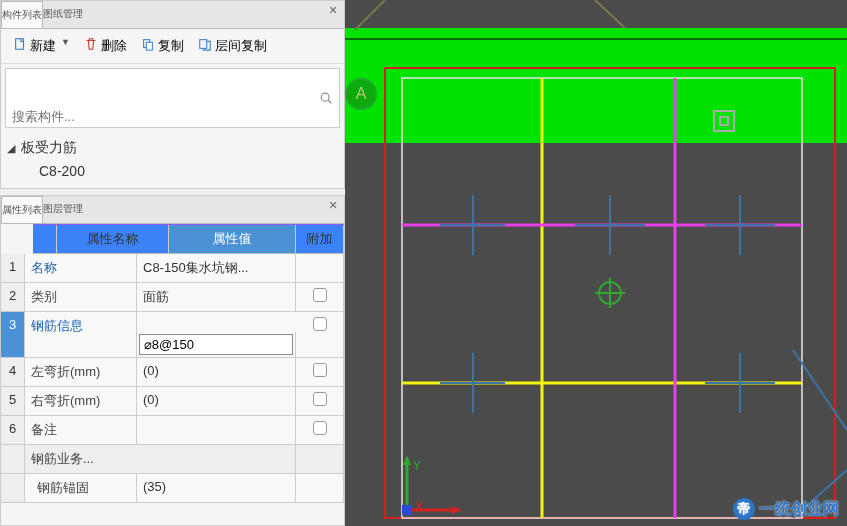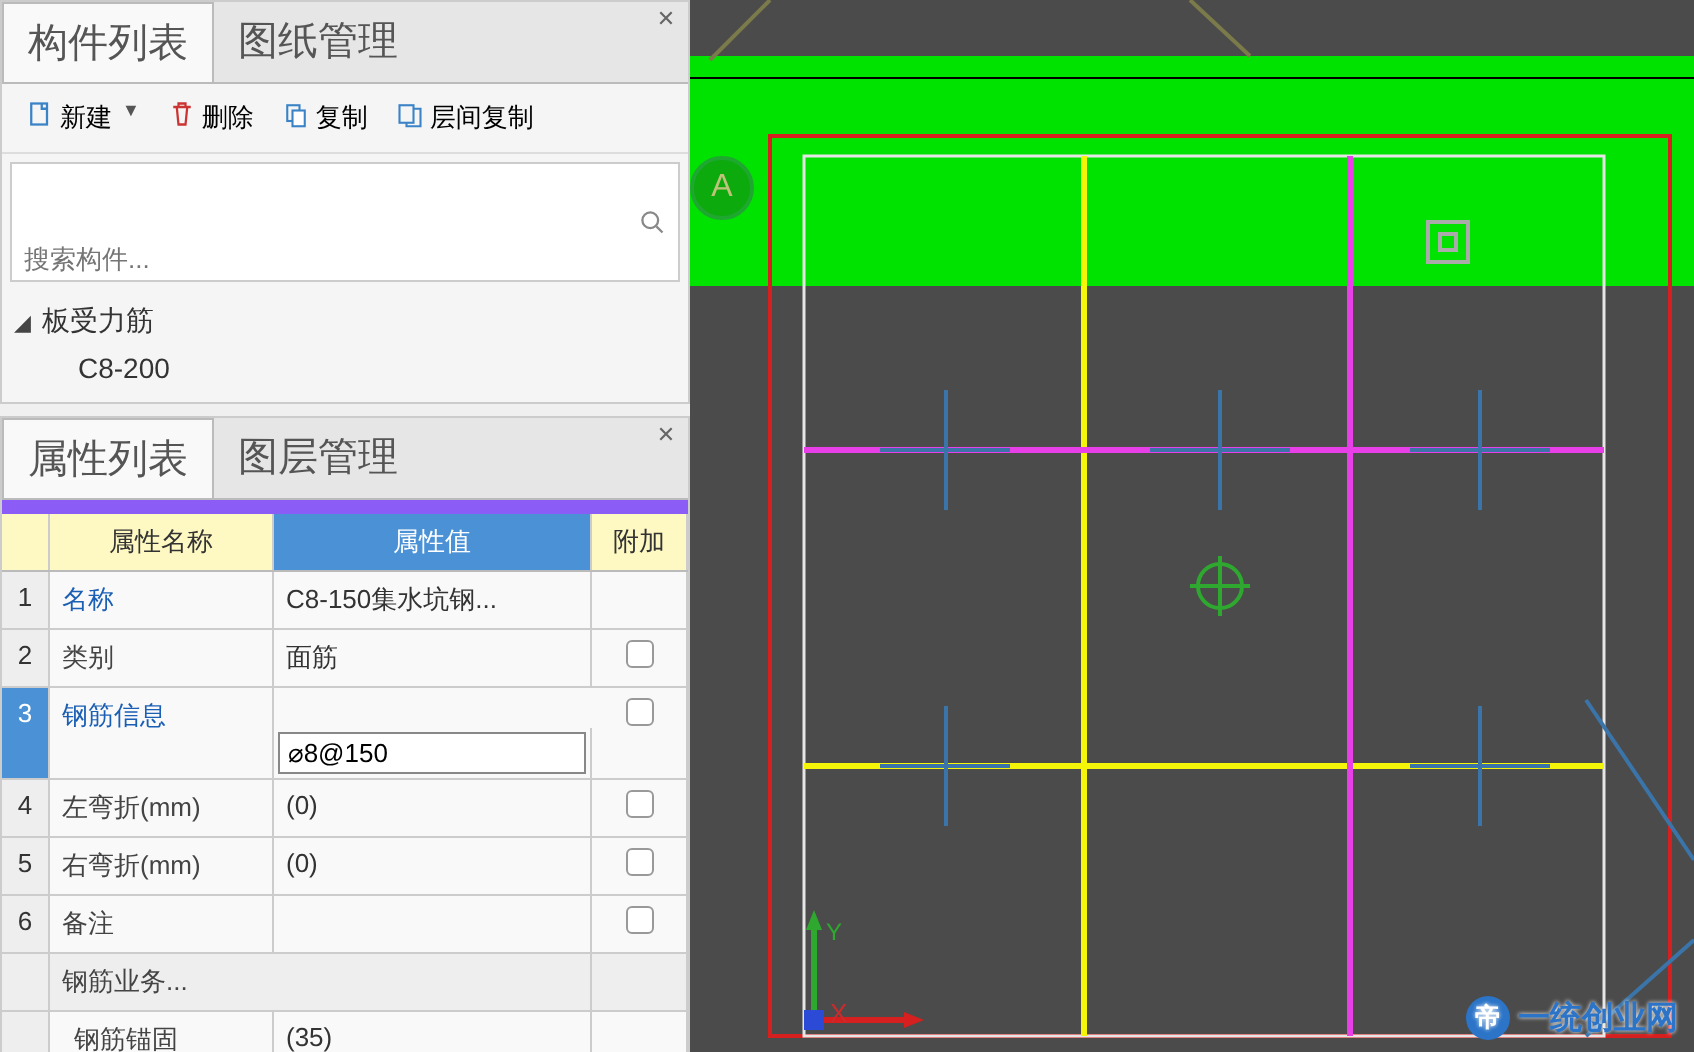--- a/index.html
+++ b/index.html
@@ -3,37 +3,37 @@
   <meta charset="utf-8">
   <style>
     * { box-sizing: border-box; margin: 0; padding: 0; font-family: "Microsoft YaHei", sans-serif; }
     body { display: flex; width: 847px; height: 526px; background: #000; overflow: hidden; }
     .left-panel { width: 345px; background: #f0f0f0; display: flex; flex-direction: column; }
     .panel-box { display: flex; flex-direction: column; background: #f5f5f5; border: 1px solid #ccc; position: relative; }
     .panel-box.top { flex: 0 0 auto; }
     .panel-box.bottom { flex: 1; margin-top: 6px; }
     .close-x { position: absolute; right: 4px; top: 2px; width: 14px; height: 14px; font-size: 11px; text-align: center; line-height: 14px; color: #666; }
     .tabs { display: flex; border-bottom: 1px solid #bbb; background: #e6e6e6; }
-    .tab { padding: 6px 12px; font-size: 20px; color: #555; }
+    .tab { padding: 6px 0; font-size: 10px; color: #555; }
     .tab.active { background: #f9f9f9; border: 1px solid #bbb; border-bottom: none; }
     .toolbar { display: flex; gap: 6px; padding: 6px 8px; background: #f5f5f5; border-bottom: 1px solid #ddd; font-size: 13px; }
     .tool-btn { display: flex; align-items: flex-start; gap: 3px; padding: 2px 4px; }
     .tool-btn .ico { width: 14px; height: 14px; display: inline-block; }
     .ico svg { width: 100%; height: 100%; display: block; }
     .dropdown-arrow { font-size: 9px; color: #555; margin-left: 2px; }
     .search { display: flex; align-items: center; border: 1px solid #ccc; padding: 3px 6px; margin: 4px; background: #fff; }
     .search input { border: none; outline: none; flex: 1; font-size: 13px; color: #888; background: transparent; margin-top: 37px; }
     .tree { padding: 4px 6px 6px 6px; font-size: 14px; color: #333; }
     .tree-row { padding: 3px 0 3px 0; display: flex; align-items: center; }
     .tree-row .arrow { width: 14px; font-size: 11px; color: #444; }
     .tree-child { padding-left: 32px; padding-top: 3px; padding-bottom: 3px; }
     .tree-sub { padding-left: 48px; padding-top: 4px; padding-bottom: 4px; }
     .red-box { border: 2px solid #d61f1f; padding: 2px 0; margin: 3px 20px 6px 12px; }
     .tree-sub.selected { background: #cdd9ed; }
-    .table-head { display: flex; background: #fef9c3; border-top: 7px solid #8b5cf6; border-bottom: 1px solid #bbb; font-size: 13px; }
+    .table-head { display: flex; background: #3b82f6; border-top: 1px solid #8b5cf6; border-bottom: 1px solid #bbb; font-size: 13px; margin-left: 32px; }
     .th { padding: 5px 6px; border-right: 1px solid #ccc; text-align: center; color: #333; }
     .th.rownum { width: 24px; }
     .th.name { width: 112px; }
     .th.value { flex: 1; background: #4b91d6; color: #fff; }
     .th.addon { width: 48px; }
     .table-body { font-size: 13px; }
     .tr { display: flex; border-bottom: 1px solid #ccc; align-items: stretch; background: #f9f9f9; }
     .tr.sel .td.rownum { background: #4b91d6; color: #fff; }
     .tr.sel .td.name { color: #1b5fb5; }
     .td { padding: 5px 6px; border-right: 1px solid #ccc; color: #333; overflow: hidden; white-space: nowrap; }

